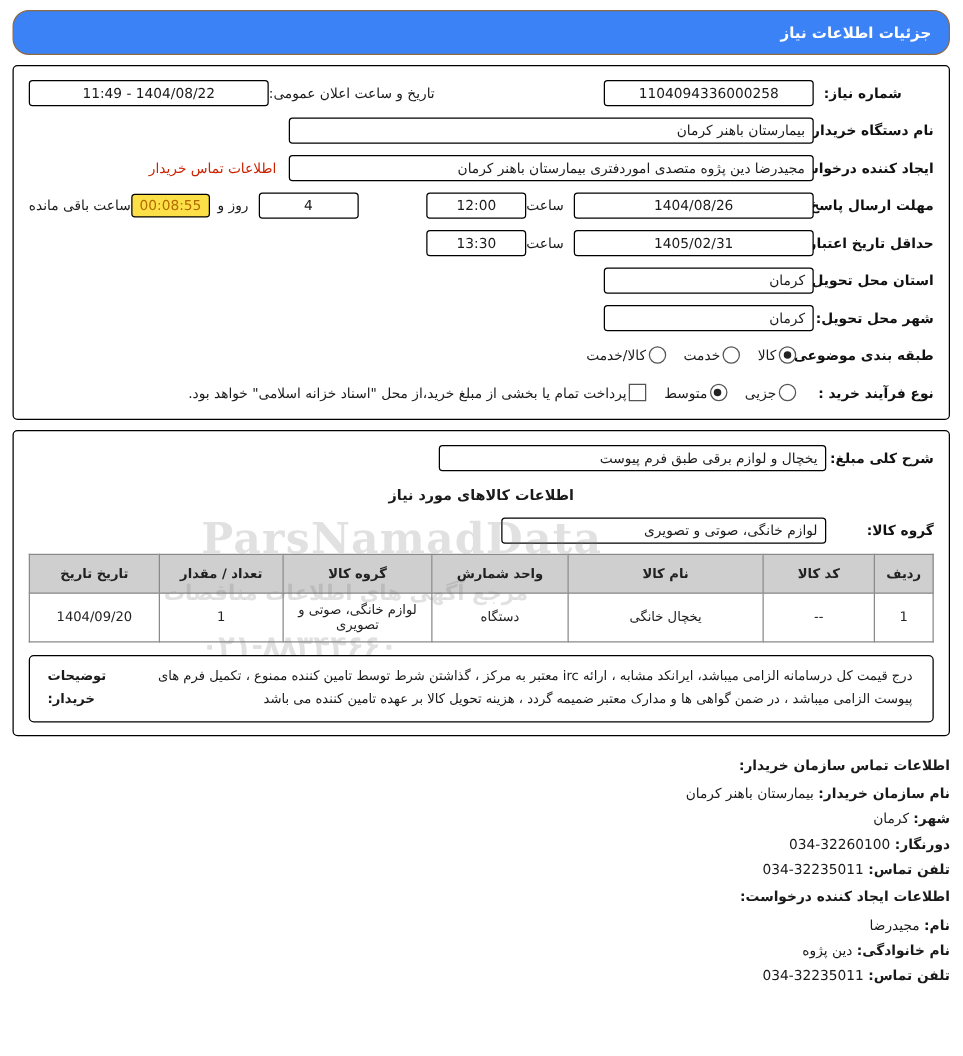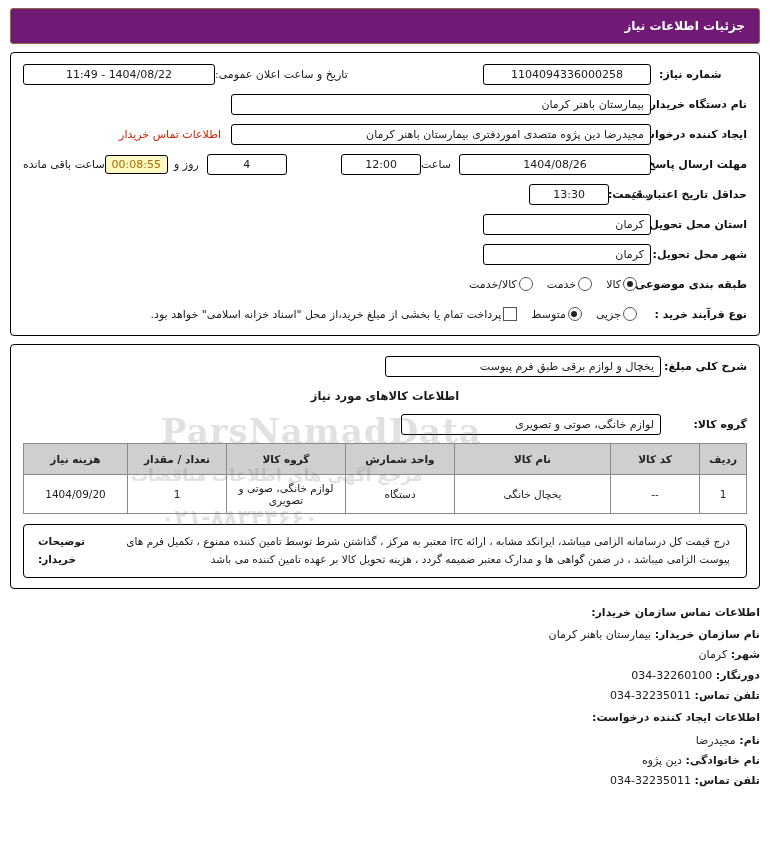--- a/index.html
+++ b/index.html
@@ -20,23 +20,23 @@
     position: relative;
     width: 770px;
     height: 845px;
     box-sizing: border-box;
     padding: 8px 10px;
   }
 
   
   .header-bar {
     height: 36px;
-    background: #701a75;
+    background: #3b82f6;
     border: 1px solid #8c6a46;
-    border-radius: 3px;
+    border-radius: 13px;
     display: flex;
     align-items: center;
     justify-content: flex-start;
     padding: 0 14px;
     box-sizing: border-box;
   }
   .header-title {
     color: #ffffff;
     font-size: 12px;
     font-weight: bold;
@@ -107,21 +107,21 @@
     margin-right: 10px;
     text-decoration: none;
     white-space: nowrap;
     cursor: pointer;
   }
 
   .countdown {
     color: #b36b00;
     border: 1px solid #000;
     border-radius: 3px;
-    background: #fef9c3;
+    background: #fde047;
     height: 19px;
     line-height: 17px;
     padding: 0 6px;
     font-size: 11px;
     margin-right: 6px;
     box-sizing: border-box;
   }
 
   
   .radio {
@@ -293,22 +293,23 @@
       <div class="field f-time center" style="margin-right:0;text-align:center;">12:00</div>
       <div style="flex:1 1 auto;"></div>
       <div class="field f-count center">4</div>
       <div class="inline-lbl plain">روز و</div>
       <div class="countdown">00:08:55</div>
       <div class="inline-lbl plain" style="margin-right:0;">ساعت باقی مانده</div>
     </div>
 
     <div class="row">
       <div class="lbl lbl-w1">حداقل تاریخ اعتبار قیمت: تا تاریخ:</div>
+      <div class="field f-date center">1405/02/31</div>
       <div class="inline-lbl plain">ساعت</div>
-      <div class="field f-time center" style="margin-right:12px;">13:30</div>
+      <div class="field f-time center" style="margin-right:0;">13:30</div>
     </div>
 
     <div class="row">
       <div class="lbl lbl-w1">استان محل تحویل:</div>
       <div class="field f-prov">کرمان</div>
     </div>
 
     <div class="row">
       <div class="lbl lbl-w1">شهر محل تحویل:</div>
       <div class="field f-city">کرمان</div>
@@ -353,40 +354,40 @@
   </div>
 
   <div class="panel panel2">
 
     <div class="watermark wm1">ParsNamadData</div>
     <div class="watermark wm2">مرجع آگهی های اطلاعات مناقصات</div>
     <div class="watermark wm3">۰۲۱-۸۸۳۴۴۶۶۰</div>
 
     <div class="row">
       <div class="lbl" style="width:78px;">شرح کلی مبلغ:</div>
-      <div class="field" style="width:276px;">یخچال و لوازم برقی طبق فرم پیوست</div>
+      <div class="field" style="width:310px;">یخچال و لوازم برقی طبق فرم پیوست</div>
     </div>
 
     <div class="sec-title">اطلاعات کالاهای مورد نیاز</div>
 
     <div class="row">
       <div class="lbl" style="width:78px;text-align:right;">گروه کالا:</div>
       <div class="field" style="width:260px;">لوازم خانگی، صوتی و تصویری</div>
     </div>
 
     <table class="items">
       <thead>
         <tr>
           <th style="width:38px;">ردیف</th>
           <th style="width:80px;">کد کالا</th>
           <th>نام کالا</th>
           <th style="width:100px;">واحد شمارش</th>
           <th style="width:110px;">گروه کالا</th>
           <th style="width:90px;">تعداد / مقدار</th>
-          <th style="width:95px;">هزینه نیاز</th>
+          <th style="width:95px;">تاریخ تاریخ</th>
         </tr>
       </thead>
       <tbody>
         <tr>
           <td>1</td>
           <td>--</td>
           <td>یخچال خانگی</td>
           <td>دستگاه</td>
           <td>لوازم خانگی، صوتی و تصویری</td>
           <td>1</td>

